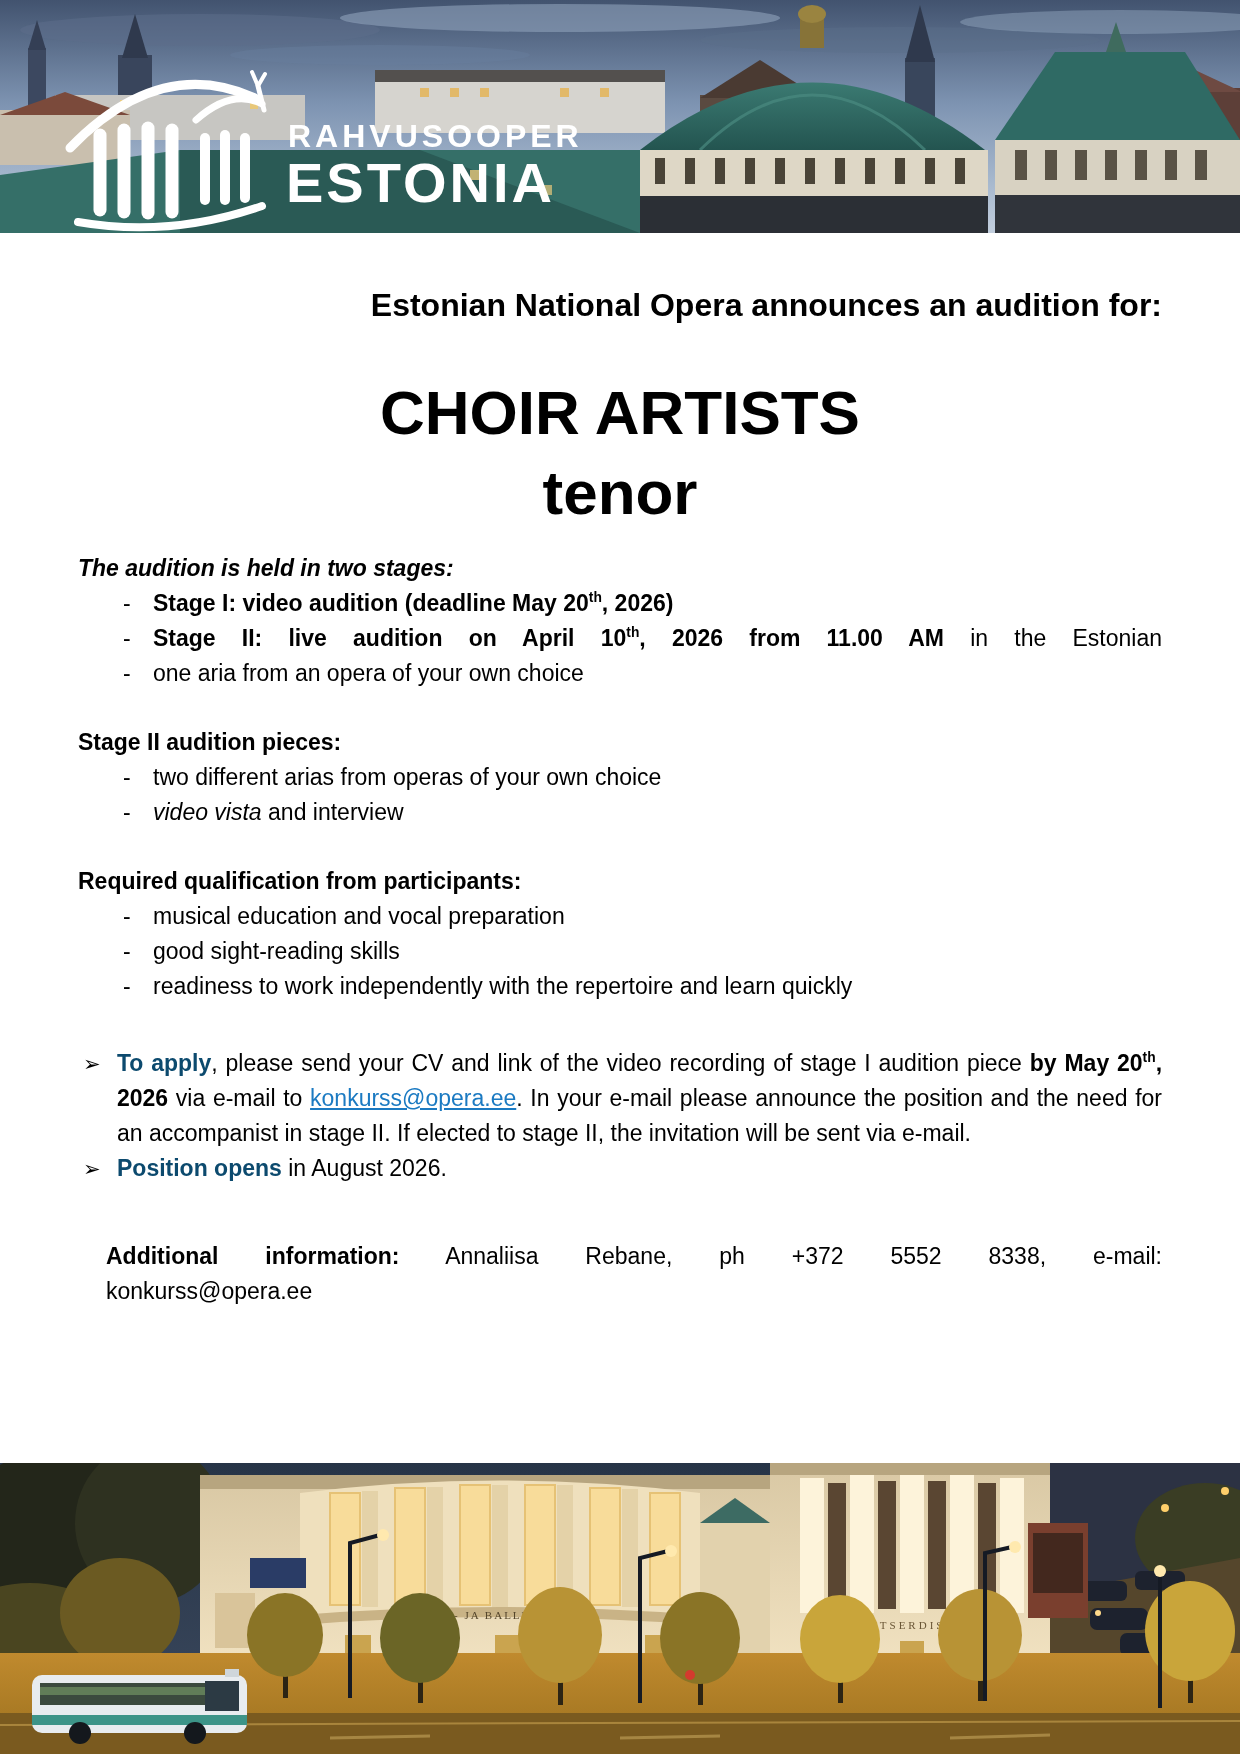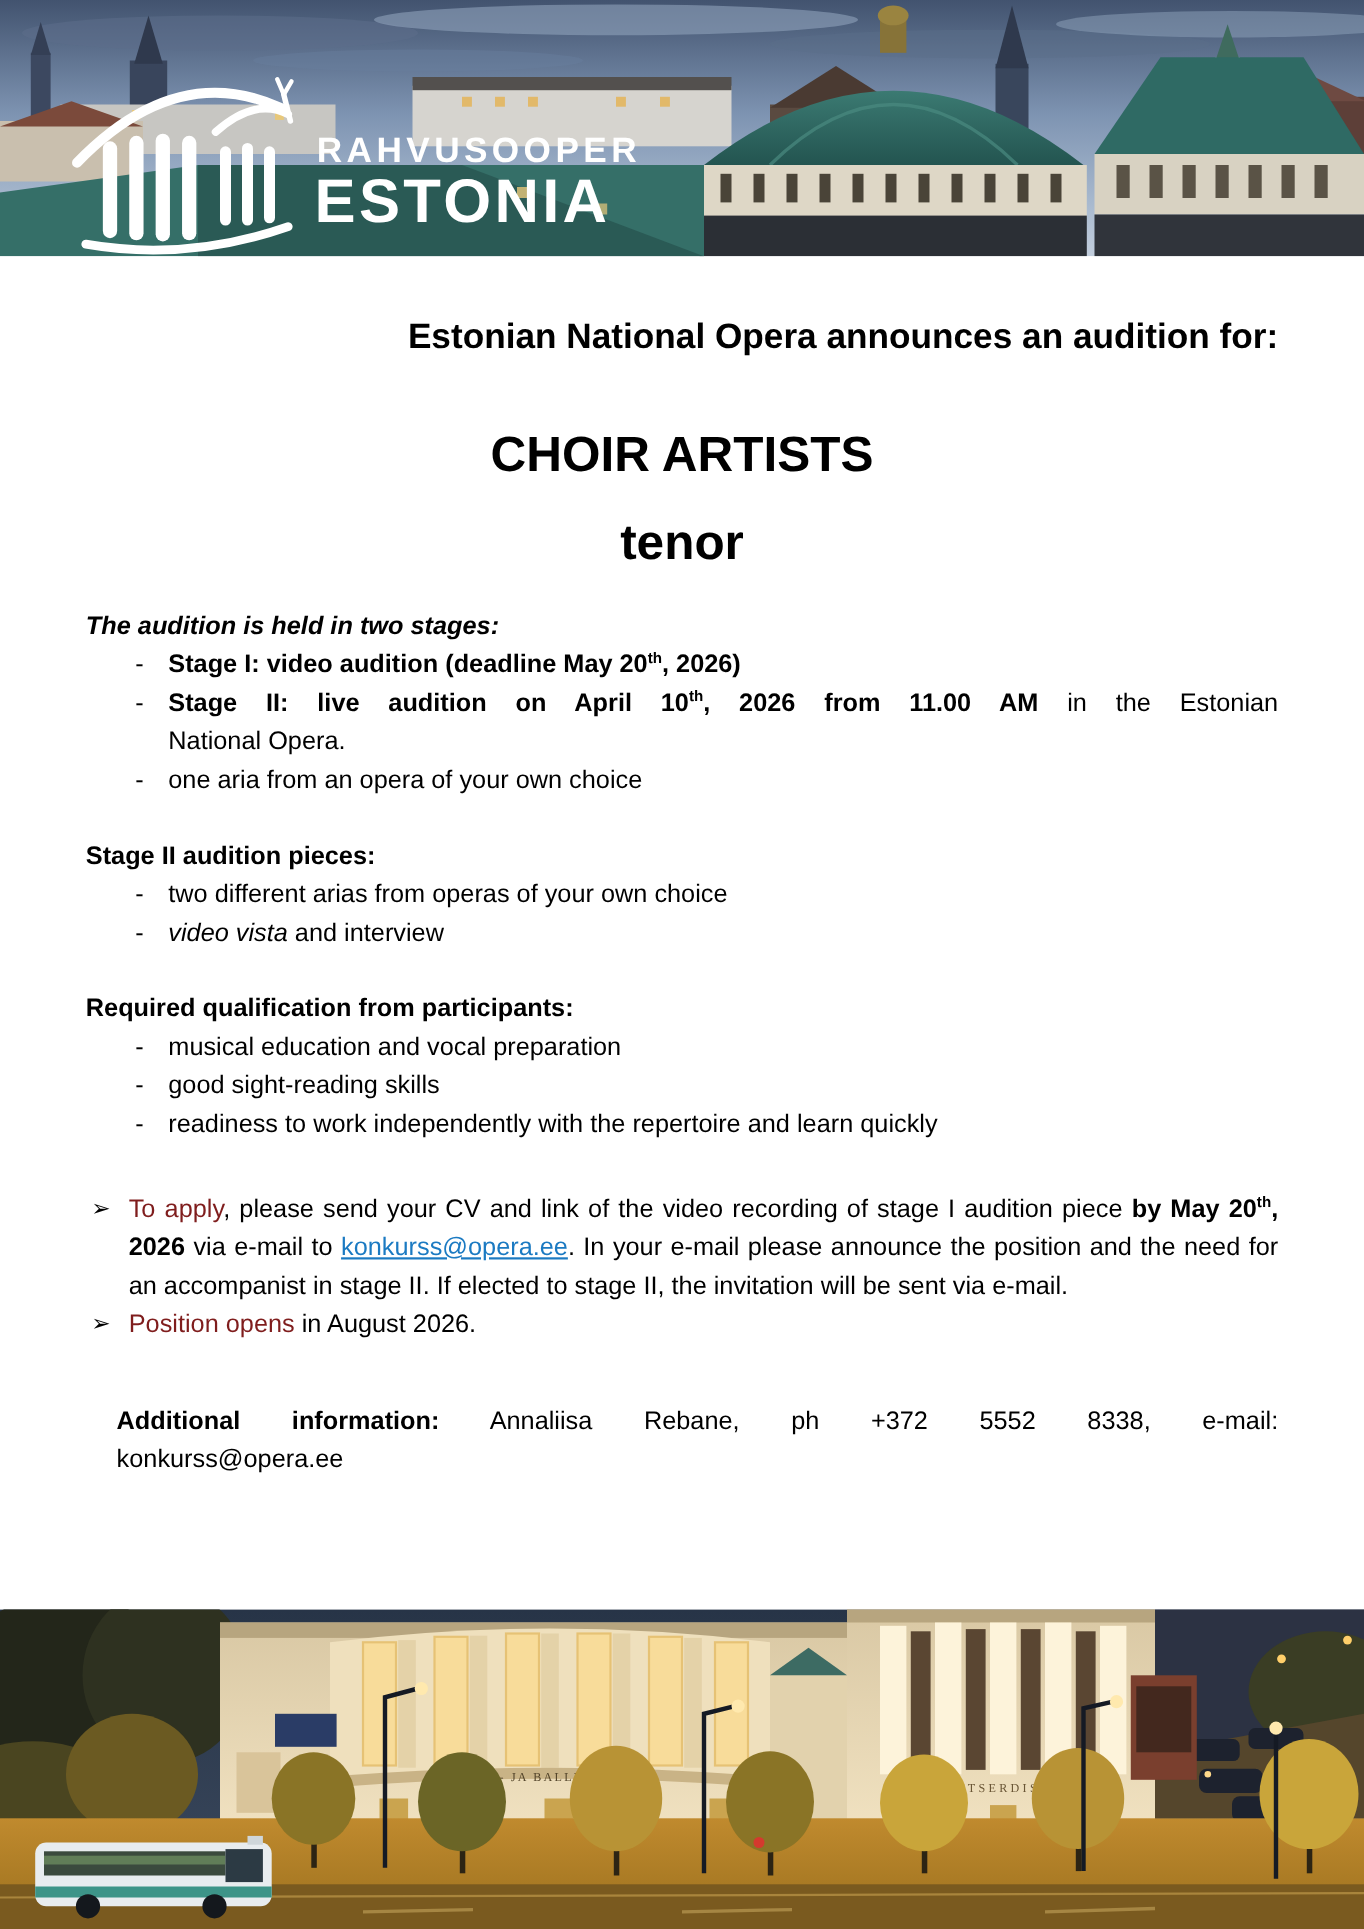--- a/index.html
+++ b/index.html
@@ -12,32 +12,32 @@
     overflow:hidden;
   }
   
   .header-photo{position:absolute;top:0;left:0;width:1240px;height:243px;overflow:hidden;text-align:right;}
   .footer-photo{position:absolute;top:1463px;left:0;width:1240px;height:291px;overflow:hidden;}
   .header-photo svg,.footer-photo svg{display:block;}
   
   .content{position:absolute;top:233px;left:0;width:1240px;padding:0 78px;box-sizing:border-box;
            font-size:23px;line-height:35px;}
   .announce{margin-top:52px;text-align:right;font-weight:bold;font-size:32px;line-height:40px;}
-  .main-title{margin-top:48px;text-align:center;font-weight:bold;font-size:45px;line-height:80px;}
+  .main-title{margin-top:48px;text-align:center;font-weight:bold;font-size:62px;line-height:80px;}
   .sec-head{font-weight:bold;}
   .mt18{margin-top:18px;font-style:italic;} .mt28{margin-top:28px;} .mt34{margin-top:34px;}
   .mt42{margin-top:42px;}
   .li{display:flex;}
   .li .dash{flex:none;width:30px;margin-left:45px;}
   .li .li-text{flex:1;}
   .arrow-li{display:flex;}
   .arrow-li .arrow{flex:none;width:34px;margin-left:5px;font-size:21px;}
   .arrow-li .li-text{flex:1;text-align:justify;}
   .jline{text-align:justify;text-align-last:justify;}
-  .blue-bold{color:#7f1d1d;font-weight:normal;}
+  .blue-bold{color:#0c4a6e;font-weight:bold;}
   .link{color:#1b7ac2;text-decoration:underline;cursor:pointer;}
   sup{font-size:60%;line-height:0;}
   .addl{margin-top:53px;margin-left:28px;}
 </style>
 </head>
 <body>
 
 <div class="page">
 
   <div class="header-photo">
@@ -161,21 +161,20 @@
 
     <div class="sec-head mt18">The audition is held in two stages:</div>
     <div class="li">
       <span class="dash">-</span>
       <div class="li-text"><b><span>Stage I: video audition (deadline May 20</span><sup>th</sup><span>, 2026)</span></b></div>
     </div>
     <div class="li">
       <span class="dash">-</span>
       <div class="li-text">
         <div class="jline"><b><span>Stage II: live audition on April 10</span><sup>th</sup><span>, 2026 from 11.00 AM</span></b> <span>in the Estonian</span></div>
-        <div>National Opera.</div>
       </div>
     </div>
 
     <div class="li">
       <span class="dash">-</span>
       <div class="li-text">one aria from an opera of your own choice</div>
     </div>
 
     <div class="sec-head mt34">Stage II audition pieces:</div>
     <div class="li">

